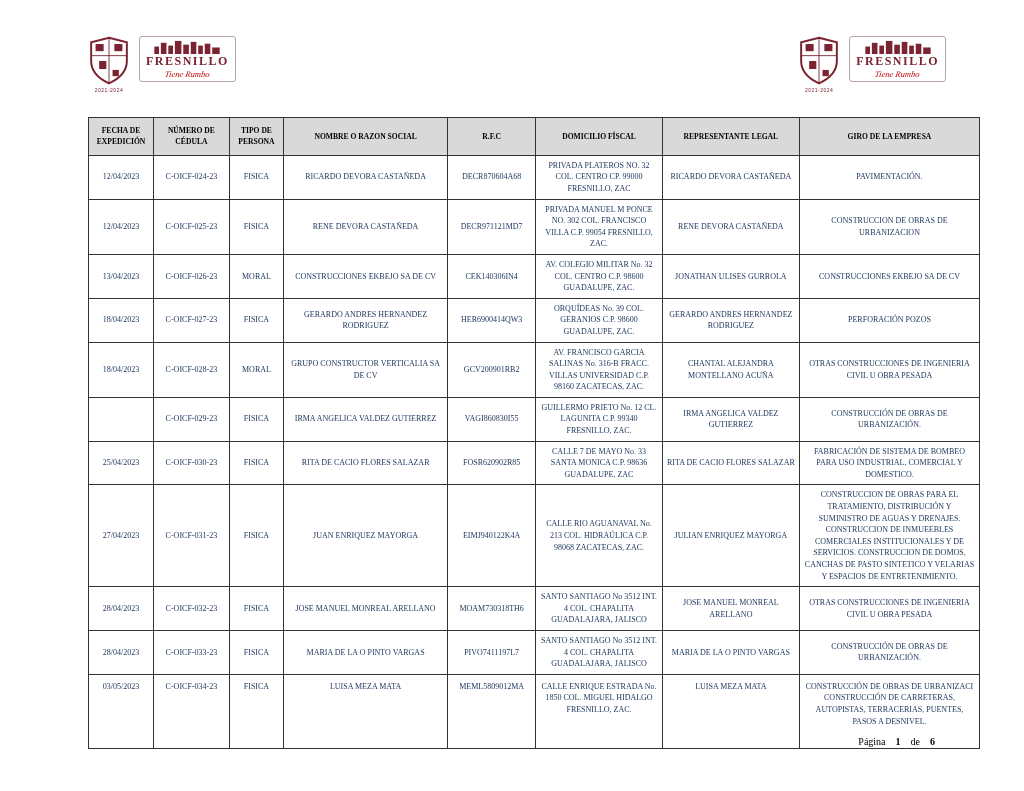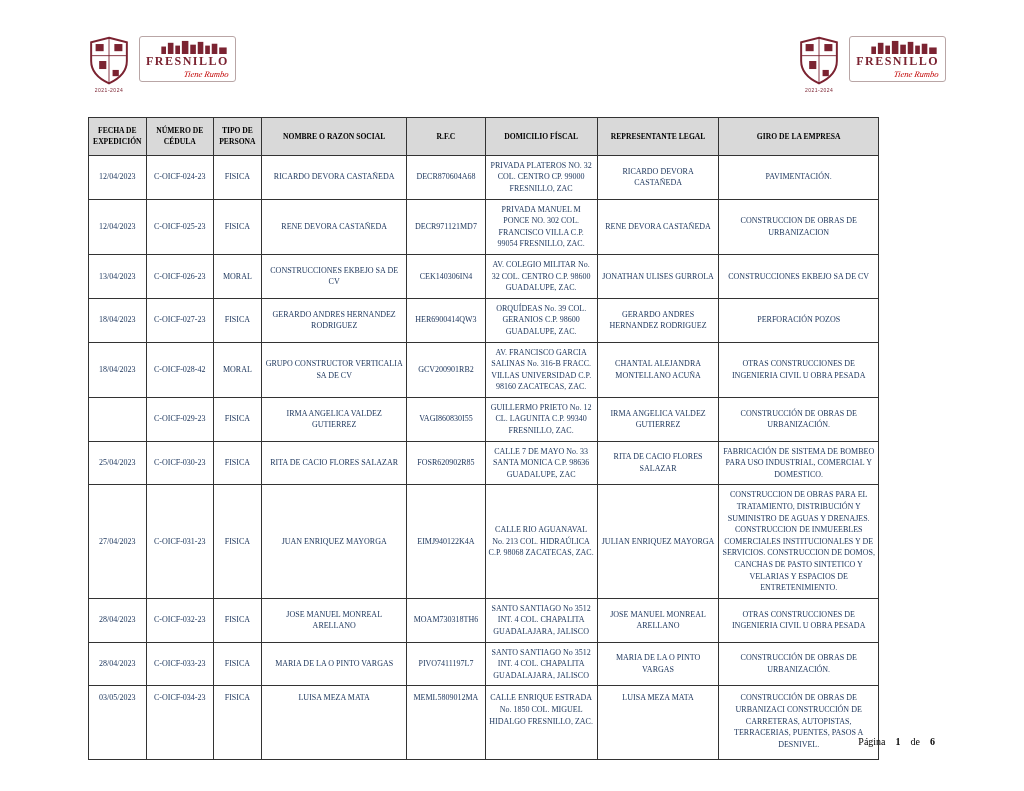--- a/index.html
+++ b/index.html
@@ -14,21 +14,21 @@
   
   .page-header {
     display: flex; justify-content: space-between; align-items: flex-start;
     padding: 36px 78px 0 86px;
   }
   .logo-group { display: flex; align-items: flex-start; gap: 7px; flex: 0 0 auto; }
   .crest { display: flex; flex-direction: column; align-items: center; width: 46px; }
   .crest-caption { font-size: 5px; color: #7B2331; letter-spacing: .5px; margin-top: 1px; font-family: "Liberation Sans", sans-serif; }
   .wordmark {
     border: 1px solid #b9a6a6; border-radius: 3px;
-    padding: 3px 6px 2px 6px; display: flex; flex-direction: column; align-items: flex-end;
+    padding: 3px 6px 2px 6px; display: flex; flex-direction: column; align-items: center;
     min-width: 84px;
   }
   .brand {
     color: #7B2331; font-weight: bold; font-size: 12px; letter-spacing: 1.5px;
     font-family: "Liberation Serif", serif; line-height: 1.1; margin-top: 1px;
   }
   .brand::first-letter { color: #7B2331; }
   .tagline {
     color: #C00000; font-style: italic; font-size: 8.5px;
     font-family: "Liberation Serif", serif; transform: skewX(-8deg); margin-top: 1px;
@@ -43,21 +43,21 @@
     font-weight: bold; font-size: 13.5px; margin-top: 5px;
   }
   .title3 {
     color: #1F3864; font-family: "Liberation Sans", sans-serif;
     font-weight: bold; font-size: 13px; margin-top: 5px;
   }
 
   
   table.providers {
     border-collapse: collapse; table-layout: fixed;
-    width: 791px; margin: 24px 0 0 88px;
+    width: 892px; margin: 24px 0 0 88px;
     font-size: 8px;
   }
   table.providers th {
     background: #D9D9D9; color: #000;
     border: 1px solid #333;
     font-family: "Liberation Serif", serif;
     font-weight: bold; font-size: 7.6px; line-height: 1.5;
     padding: 7px 2px; text-align: center; vertical-align: middle;
   }
   table.providers td {
@@ -209,21 +209,21 @@
           <td>C-OICF-027-23</td>
           <td>FISICA</td>
           <td>GERARDO ANDRES HERNANDEZ RODRIGUEZ</td>
           <td>HER6900414QW3</td>
           <td>ORQUÍDEAS No. 39 COL. GERANIOS C.P. 98600 GUADALUPE, ZAC.</td>
           <td>GERARDO ANDRES HERNANDEZ RODRIGUEZ</td>
           <td>PERFORACIÓN POZOS</td>
         </tr>
         <tr>
           <td>18/04/2023</td>
-          <td>C-OICF-028-42</td>
+          <td>C-OICF-028-23</td>
           <td>MORAL</td>
           <td>GRUPO CONSTRUCTOR VERTICALIA SA DE CV</td>
           <td>GCV200901RB2</td>
           <td>AV. FRANCISCO GARCIA SALINAS No. 316-B FRACC. VILLAS UNIVERSIDAD C.P. 98160 ZACATECAS, ZAC.</td>
           <td>CHANTAL ALEJANDRA MONTELLANO ACUÑA</td>
           <td>OTRAS CONSTRUCCIONES DE INGENIERIA CIVIL U OBRA PESADA</td>
         </tr>
         <tr>
           <td></td>
           <td>C-OICF-029-23</td>

